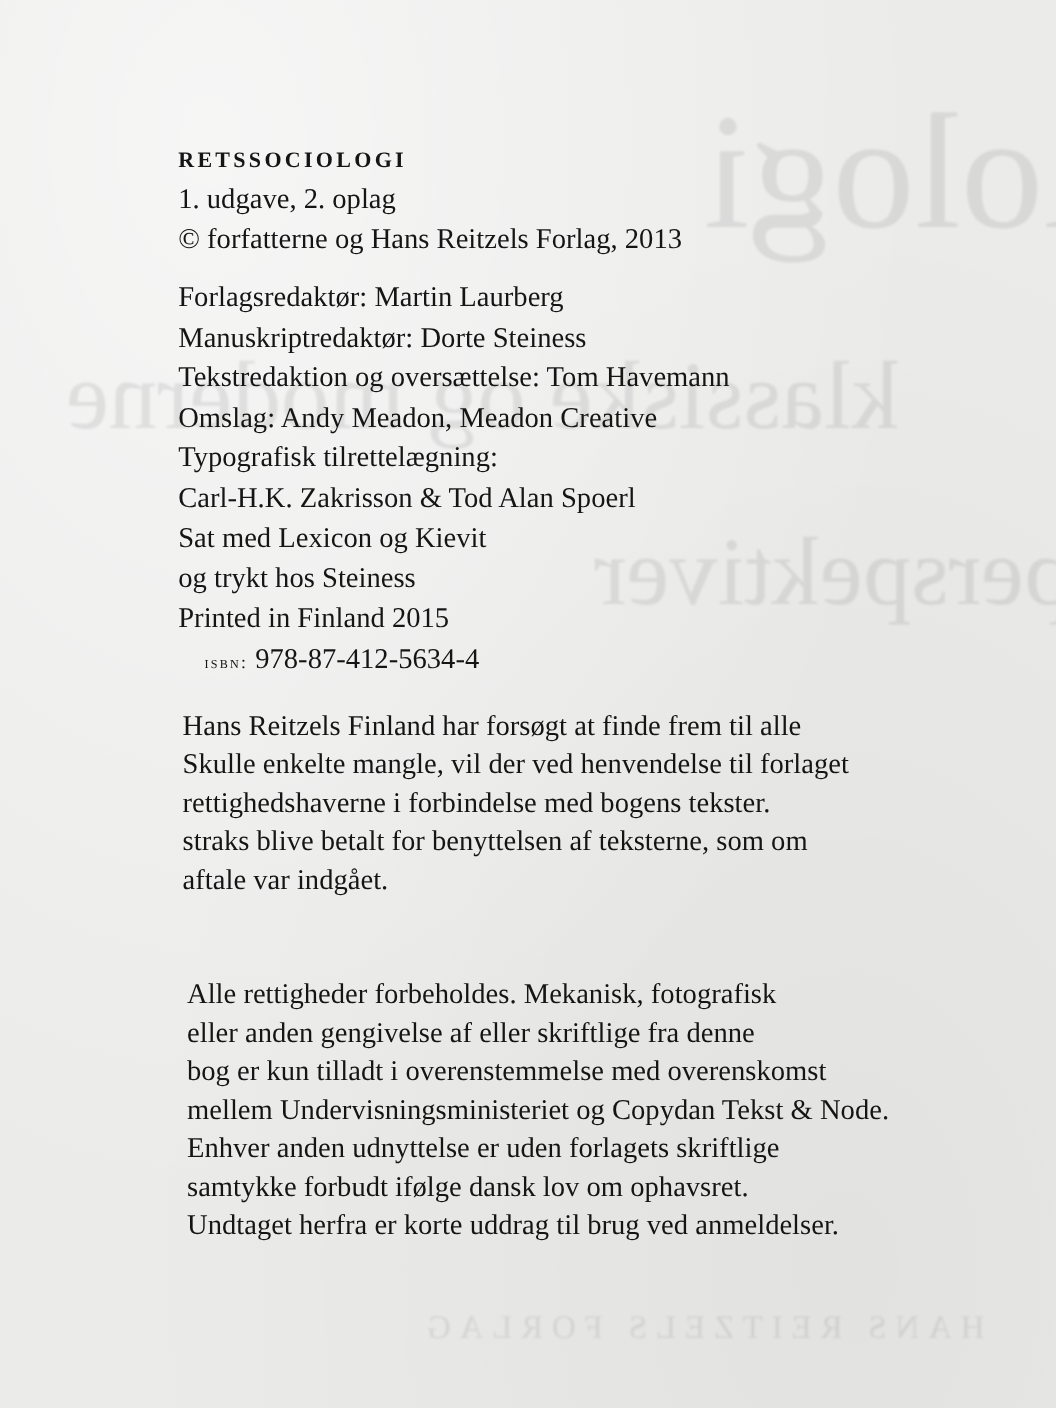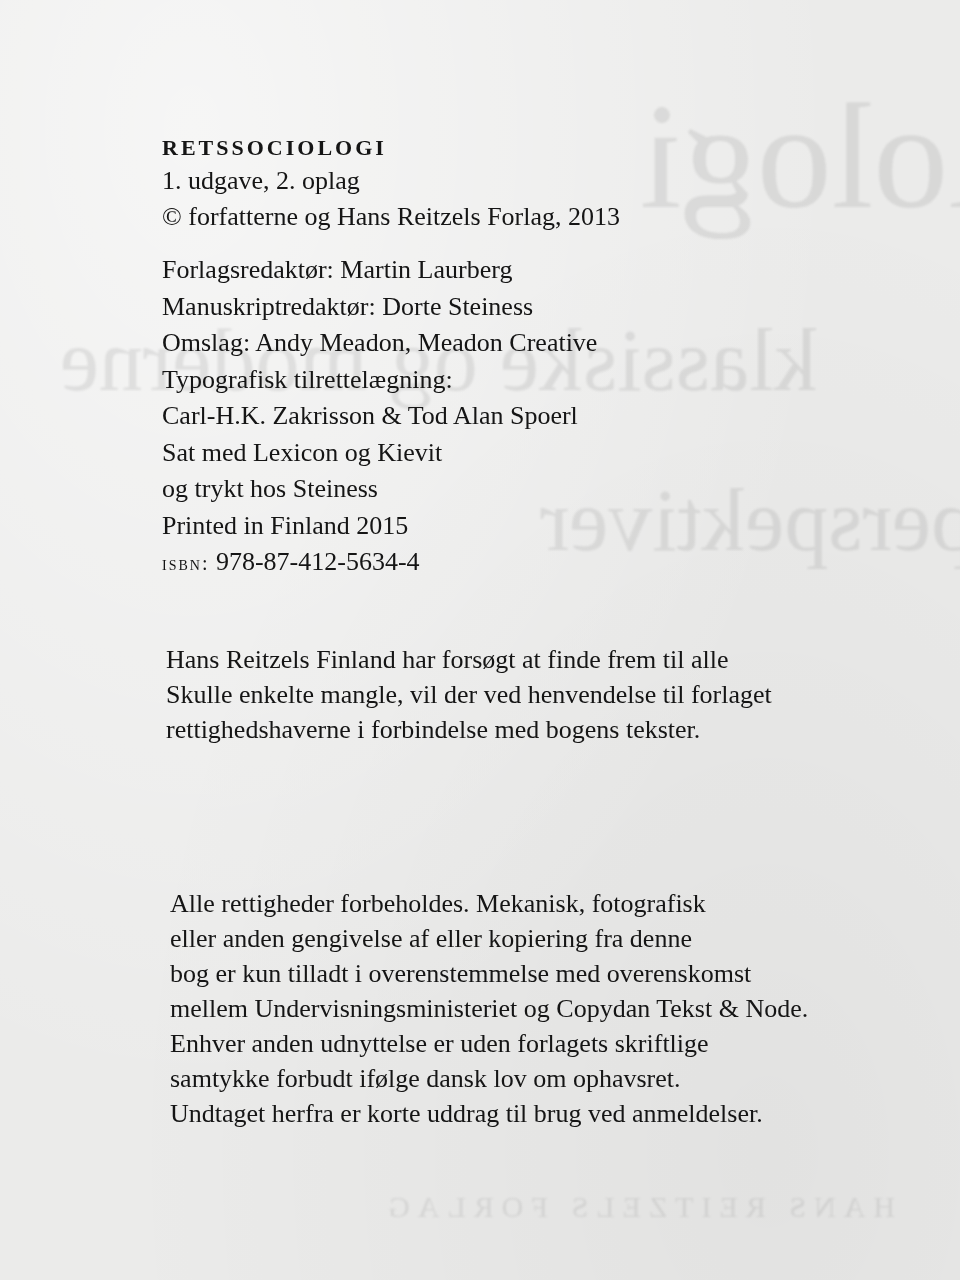--- a/index.html
+++ b/index.html
@@ -17,22 +17,22 @@
       transform: scaleX(-1); white-space: nowrap;
       font-family: "Liberation Serif", serif; filter: blur(1.2px);
     }
     .ghost-title { top: 70px; left: 640px; font-size: 150px; }
     .ghost-sub1 { top: 310px; left: 60px; font-size: 88px; }
     .ghost-sub2 { top: 470px; left: 540px; font-size: 88px; }
     .ghost-foot { top: 1190px; left: 380px; font-size: 30px; letter-spacing: 8px; }
 
     .block { position: absolute; left: 162px; }
     .line { font-size: 26px; line-height: 36.5px; white-space: nowrap; }
-    .smallcaps { font-variant: small-caps; letter-spacing: 3px; font-size: 32px; font-weight: bold; text-transform: lowercase; }
-    .isbn-label { font-variant: small-caps; letter-spacing: 2px; text-transform: lowercase; font-size: 20px; }
+    .smallcaps { font-variant: small-caps; letter-spacing: 3px; font-size: 28px; font-weight: bold; text-transform: lowercase; }
+    .isbn-label { font-variant: small-caps; letter-spacing: 2px; text-transform: lowercase; font-size: 16px; margin-left: 24px; }
 
     #imprint { top: 126px; }
     #credits { top: 252px; }
     #rights-note { top: 642px; left: 166px; }
     #copyright-notice { top: 886px; left: 170px; }
     #rights-note .line, #copyright-notice .line { line-height: 35px; }
   </style>
 </head>
 <body>
 
@@ -43,36 +43,39 @@
 
 <div class="block" id="imprint">
   <div class="line smallcaps">RETSSOCIOLOGI</div>
   <div class="line">1. udgave, 2. oplag</div>
   <div class="line">© forfatterne og Hans Reitzels Forlag, 2013</div>
 </div>
 
 <div class="block" id="credits">
   <div class="line">Forlagsredaktør: Martin Laurberg</div>
   <div class="line">Manuskriptredaktør: Dorte Steiness</div>
+  <div class="line">Tekstredaktion og oversættelse: Tom Havemann</div>
   <div class="line">Omslag: Andy Meadon, Meadon Creative</div>
   <div class="line">Typografisk tilrettelægning:</div>
   <div class="line">Carl-H.K. Zakrisson &amp; Tod Alan Spoerl</div>
   <div class="line">Sat med Lexicon og Kievit</div>
   <div class="line">og trykt hos Steiness</div>
   <div class="line">Printed in Finland 2015</div>
   <div class="line"><span class="isbn-label">ISBN:</span><span> 978-87-412-5634-4</span></div>
 </div>
 
 <div class="block" id="rights-note">
   <div class="line">Hans Reitzels Finland har forsøgt at finde frem til alle</div>
   <div class="line">Skulle enkelte mangle, vil der ved henvendelse til forlaget</div>
   <div class="line">rettighedshaverne i forbindelse med bogens tekster.</div>
+  <div class="line">straks blive betalt for benyttelsen af teksterne, som om</div>
+  <div class="line">aftale var indgået.</div>
 </div>
 
 <div class="block" id="copyright-notice">
   <div class="line">Alle rettigheder forbeholdes. Mekanisk, fotografisk</div>
-  <div class="line">eller anden gengivelse af eller kopiering fra denne</div>
+  <div class="line">eller anden gengivelse af eller skriftlige fra denne</div>
   <div class="line">bog er kun tilladt i overenstemmelse med overenskomst</div>
   <div class="line">mellem Undervisningsministeriet og Copydan Tekst &amp; Node.</div>
   <div class="line">Enhver anden udnyttelse er uden forlagets skriftlige</div>
   <div class="line">samtykke forbudt ifølge dansk lov om ophavsret.</div>
   <div class="line">Undtaget herfra er korte uddrag til brug ved anmeldelser.</div>
 </div>
 
 </body></html>

